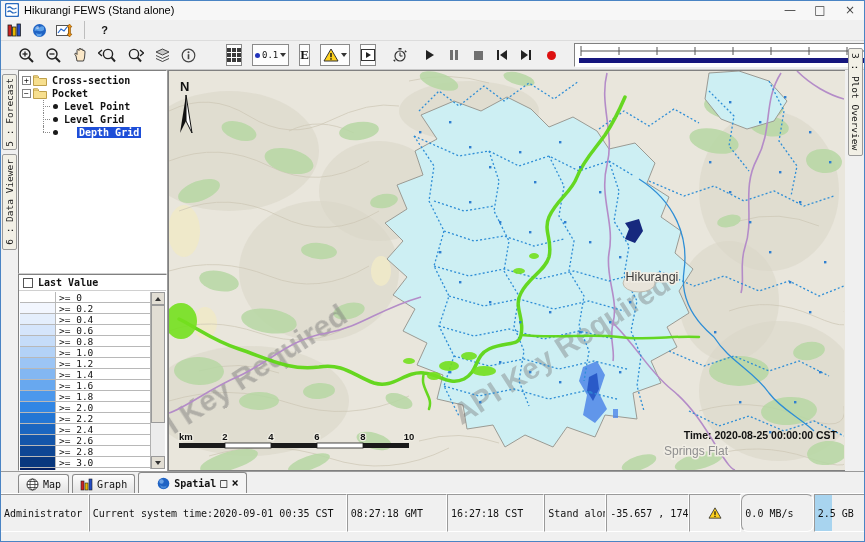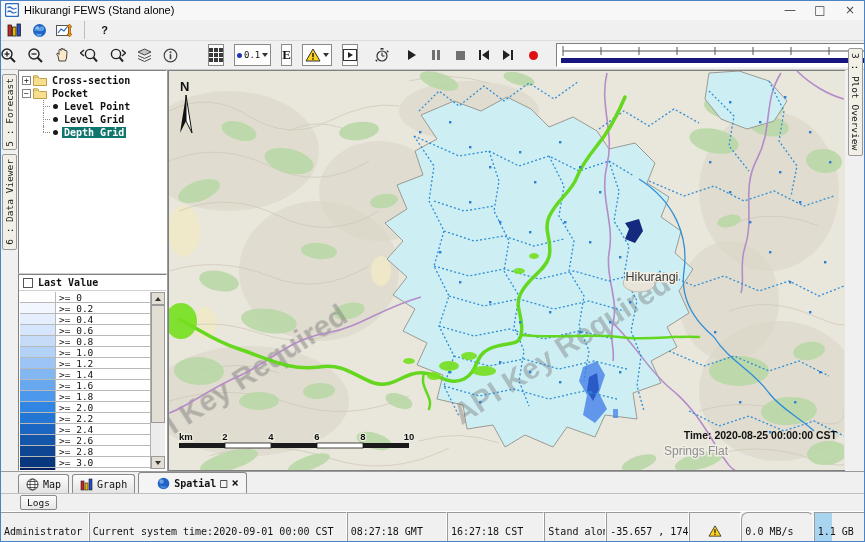--- a/index.html
+++ b/index.html
@@ -14,21 +14,21 @@
   .titlebar .title { font-size:11px; color:#000; }
   .win-controls { margin-left:auto; display:flex; height:100%; }
   .win-btn { width:30px; display:flex; align-items:center; justify-content:center; color:#444; font-size:12px; font-family:"DejaVu Sans", sans-serif; cursor:default; }
 
   
   .menubar { height:15px; display:flex; align-items:center; background:#f0f0f0; padding-left:4px; border-bottom:1px solid #e2e2e2; }
   .menu-item { padding:0 7px; font-size:11px; }
 
   
   .toolbar1 { height:21px; display:flex; align-items:center; gap:4px; padding-left:4px; background:#f0f0f0; border-bottom:1px solid #dcdcdc; }
-  .toolbar2 { height:29px; display:flex; align-items:center; gap:10px; background:#f0f0f0; border-bottom:1px solid #c8c8c8; }
+  .toolbar2 { height:29px; display:flex; align-items:center; gap:10px; padding-left:18px; background:#f0f0f0; border-bottom:1px solid #c8c8c8; }
   .tbtn { width:21px; height:21px; display:flex; align-items:center; justify-content:center; }
   .tbtn.boxed { border:1px solid #8a8a8a; background:#fdfdfd; width:22px; height:22px; }
   .tsep { width:1px; height:18px; background:#bdbdbd; margin:0 5px; }
   .combo { display:flex; align-items:center; border:1px solid #8a8a8a; background:#fdfdfd; height:22px; padding:0 2px; gap:2px; }
   .caret-down { width:0; height:0; border-left:3px solid transparent; border-right:3px solid transparent; border-top:4px solid #333; }
   .dot-blue { width:5px; height:5px; border-radius:50%; background:#2233bb; }
   .mono { font-family:"DejaVu Sans Mono", monospace; }
   .play-tri { width:0; height:0; border-top:5px solid transparent; border-bottom:5px solid transparent; border-left:8px solid #222; }
   .pause-bars { display:flex; gap:2px; }
   .pause-bars div { width:3px; height:10px; background:#707070; }
@@ -56,21 +56,21 @@
   .tree-pane { height:204px; background:#fff; border:1px solid; border-color:#808080 #fff #d0d0d0 #808080; overflow:hidden; padding:3px 0 0 3px; }
   .trow { display:flex; align-items:center; height:13px; font:bold 10px "DejaVu Sans Mono", monospace; white-space:nowrap; }
   .expander { width:9px; height:9px; border:1px solid #848484; background:#fff; font:8px "DejaVu Sans Mono", monospace; line-height:7px; text-align:center; margin-right:2px; flex:none; }
   .spacer9 { width:11px; flex:none; }
   .conn { width:14px; height:13px; position:relative; flex:none; margin-left:4px; }
   .conn::before { content:""; position:absolute; left:6px; top:0; bottom:0; border-left:1px dotted #8a8a8a; }
   .conn.last::before { bottom:7px; }
   .conn::after { content:""; position:absolute; left:6px; top:6px; width:7px; border-top:1px dotted #8a8a8a; }
   .bullet { width:5px; height:5px; border-radius:50%; background:#1a1a1a; margin:0 4px 0 2px; flex:none; }
   .tlabel { padding:0 2px;text-align:right; }
-  .tlabel.selected { background:#0f766e; color:#fff; }
+  .tlabel.selected { background:#1d4ed8; color:#fff;margin-left:15px; }
   .foldericon { margin-right:3px; flex:none; }
 
   .legend-pane { height:197px; background:#fff; border:1px solid; border-color:#808080 #fff #fff #808080; position:relative; overflow:hidden; }
   .legend-head { display:flex; align-items:center; height:16px; padding-left:4px; gap:5px; border-bottom:1px solid #d0d0d0; font:bold 10px "DejaVu Sans Mono", monospace; }
   .checkbox { width:10px; height:10px; border:1px solid #555; background:#fff; flex:none; }
   .legend-body { position:absolute; top:17px; left:1px; right:16px; bottom:0; overflow:hidden; }
   .legend-row { display:flex; height:11px; border-bottom:1px solid #b8b8b8; }
   .legend-swatch { width:36px; border-right:1px solid #b8b8b8; flex:none; }
   .legend-label { flex:1; font:9.5px "DejaVu Sans Mono", monospace; padding-left:3px; line-height:11px; background:#fff; }
   .legend-scroll { position:absolute; top:17px; right:1px; bottom:1px; width:15px; background:#ececec; border-left:1px solid #b0b0b0; }
@@ -672,37 +672,32 @@
           <circle cx="6.5" cy="6.5" r="5.8" fill="#1f63c4"></circle>
           <circle cx="4.5" cy="4.5" r="2.2" fill="#7fb2ee" opacity="0.8"></circle>
           <path d="M3,8 q3,2.5 7,0.5 l-1.5,2.5 q-2.5,1 -4.5,-0.5 Z" fill="#4a8ad8"></path>
         </svg>
       <span>Spatial</span>
       <span class="tab-ctl">□</span>
       <span class="tab-ctl">×</span>
     </div>
   </div>
 
-  <div class="logsrow">
-    <div class="logsbtn">
-        <span>Logs</span>
-      </div>
-  </div>
 
   <div class="statusbar">
     <div class="scell" style="width:92px;">Administrator</div>
-    <div class="scell" style="width:268px;">Current system time:2020-09-01 00:00 CST</div>
+    <div class="scell" style="width:268px;">Current system time:2020-09-01 00:35 CST</div>
     <div class="scell" style="width:104px;">08:27:18 GMT</div>
     <div class="scell" style="width:101px;">16:27:18 CST</div>
     <div class="scell" style="width:64px;">Stand alone</div>
     <div class="scell" style="width:86px;">-35.657 , 174.199</div>
     <div class="scell" style="width:54px; justify-content:center;">
       <svg width="14" height="12" viewBox="0 0 16 14">
           <path d="M8,1 L15,13 L1,13 Z" fill="#ffd21e" stroke="#333" stroke-width="1"></path>
           <rect x="7.3" y="5" width="1.4" height="4.2" fill="#111"></rect>
           <rect x="7.3" y="10.2" width="1.4" height="1.5" fill="#111"></rect>
         </svg>
     </div>
     <div class="scell" style="width:75px;border-radius:7px;">0.0 MB/s</div>
-    <div class="scell memory" style="width:53px;">1.1 GB</div>
+    <div class="scell memory" style="width:53px;">2.5 GB</div>
   </div>
 
 </div>
 
 </body></html>

